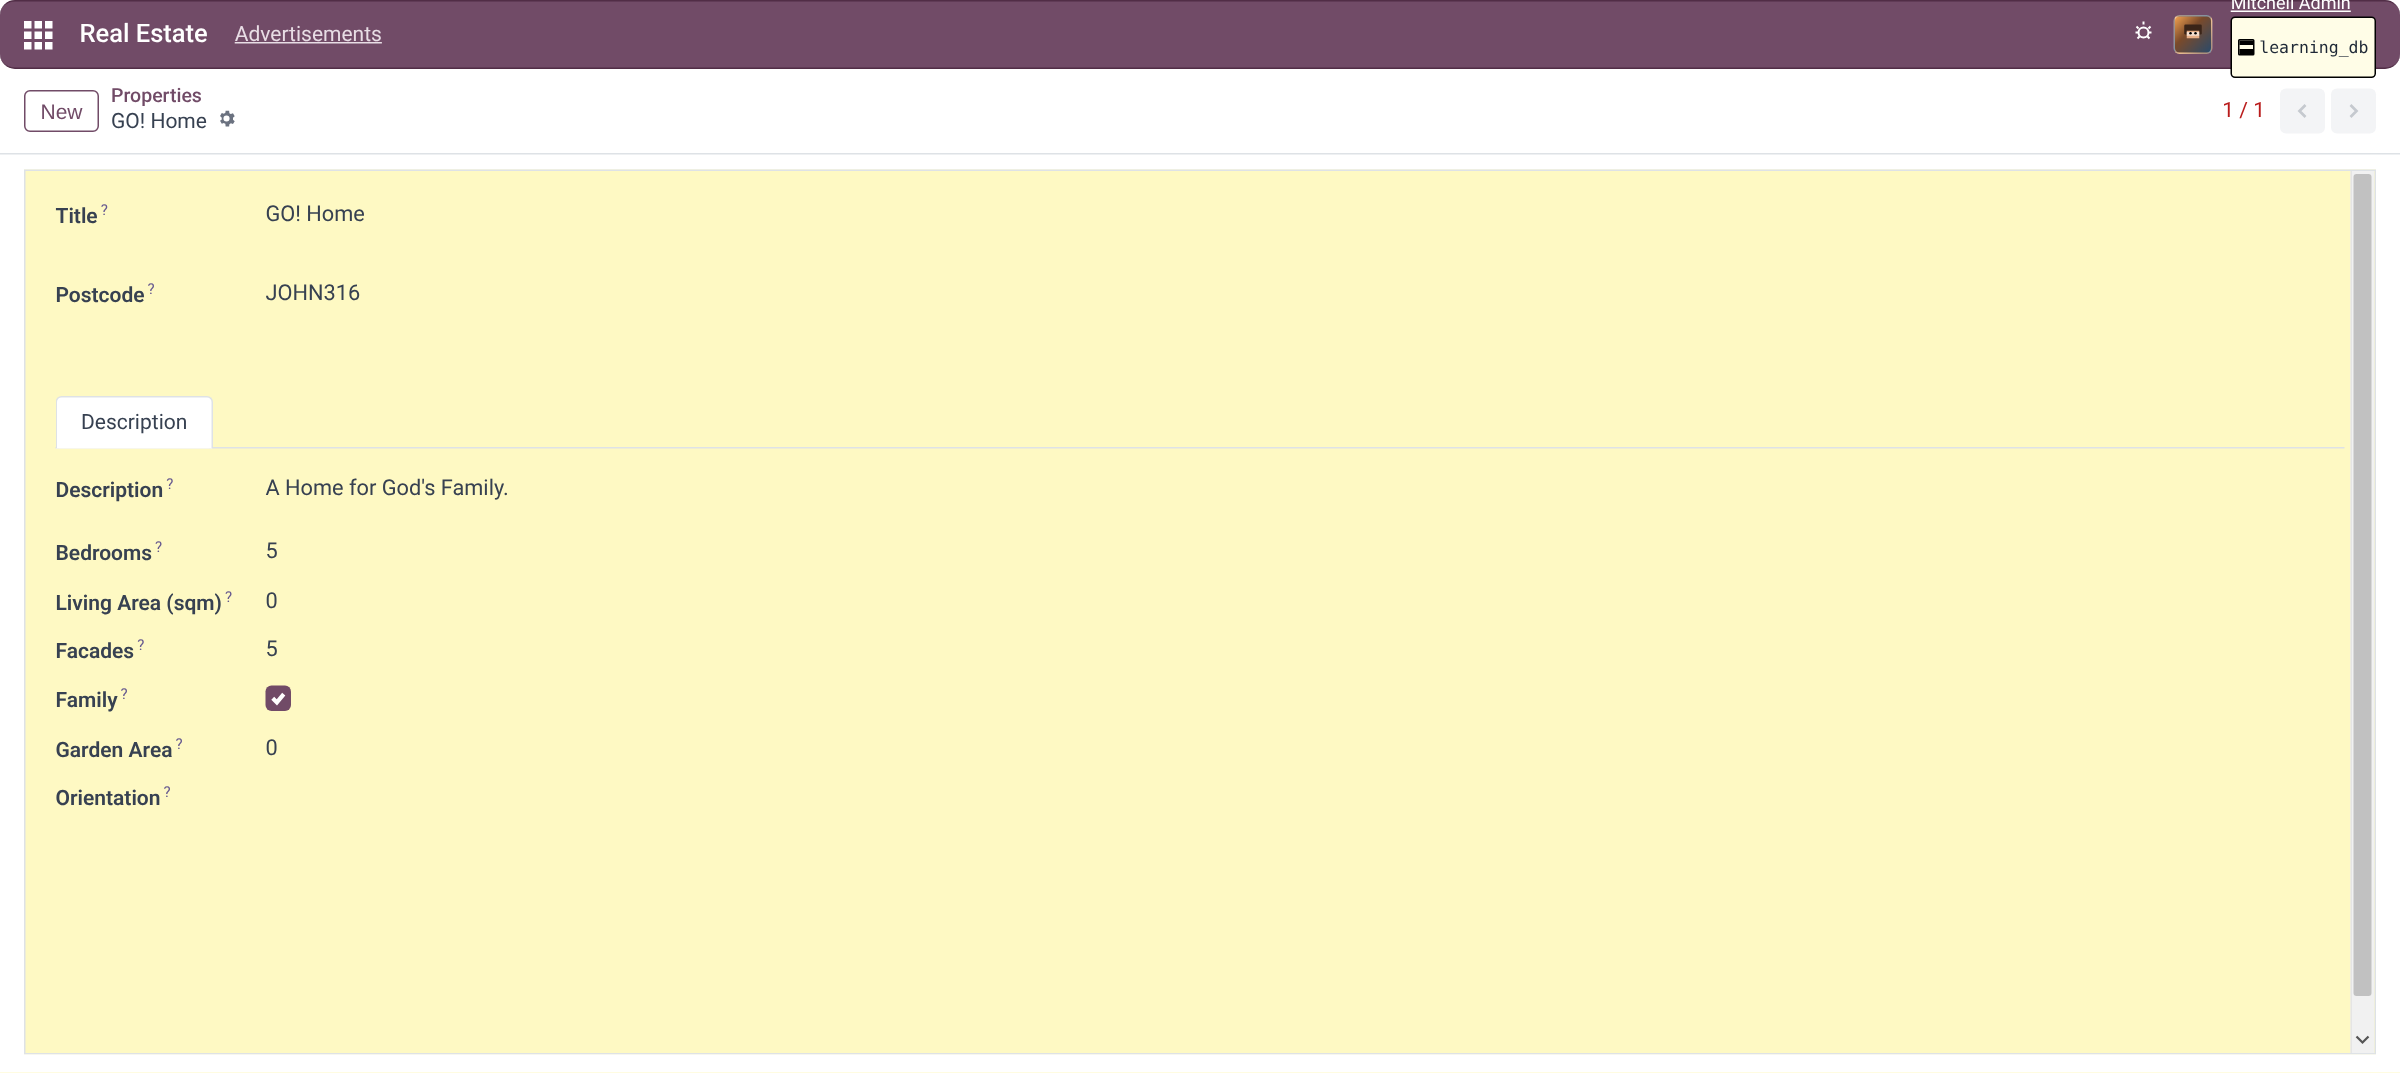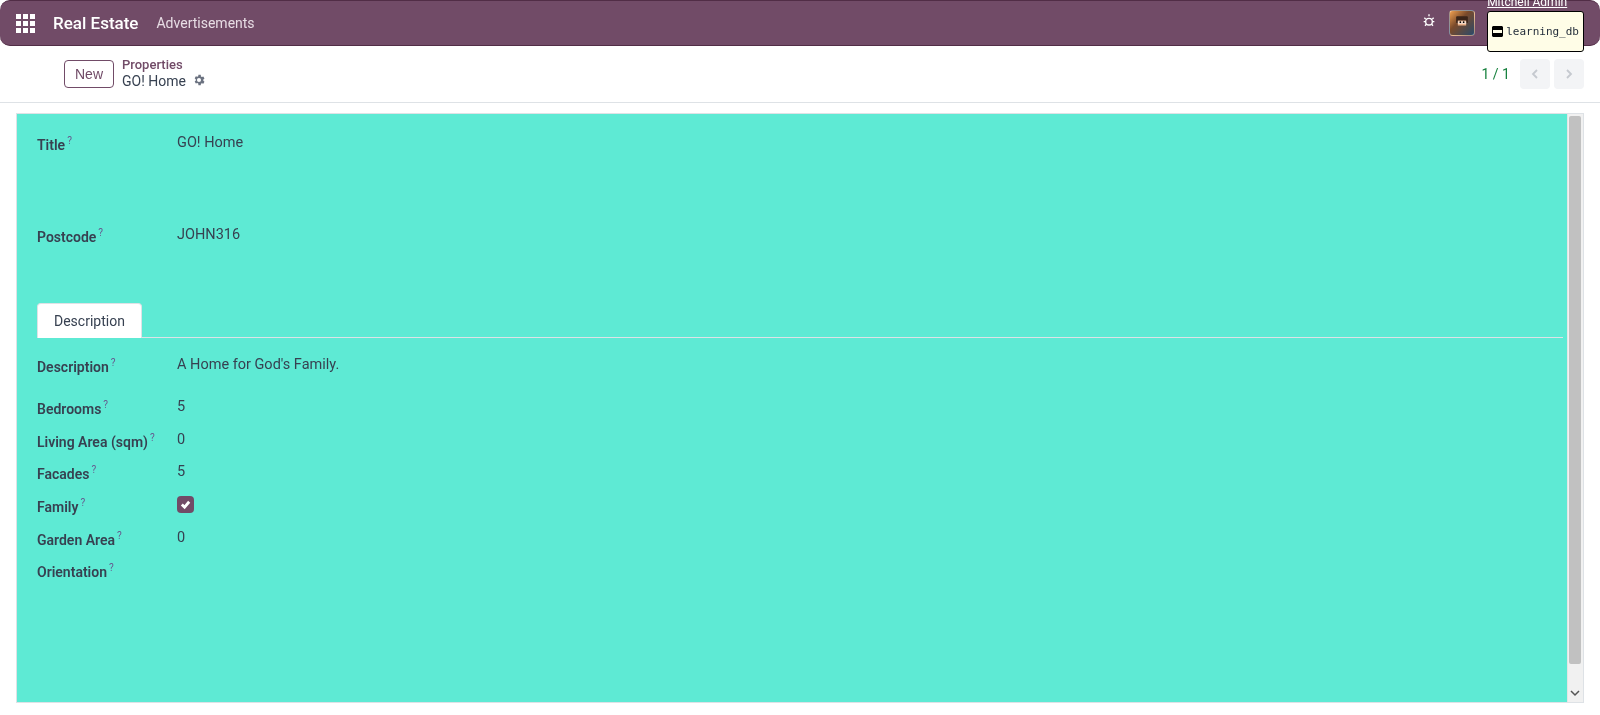--- a/index.html
+++ b/index.html
@@ -3,48 +3,48 @@
 <meta charset="utf-8">
 <style>
   * { box-sizing: border-box; margin: 0; padding: 0; }
   body { font-family: -apple-system, BlinkMacSystemFont, "Segoe UI", Roboto, "Helvetica Neue", Arial, sans-serif; font-size: 14px; color: #374151; background: #fff; }
 
   .topbar { background: #714B67; height: 46px; display: flex; align-items: center; padding: 0 16px; color: #fff; border-top: 1px solid #512d46; border-bottom: 1px solid #512d46; border-radius: 10px; }
   .topbar-left { display: flex; align-items: center; gap: 18px; }
   .apps-icon { display: grid; grid-template-columns: repeat(3, 5px); grid-template-rows: repeat(3, 5px); gap: 2px; cursor: pointer; }
   .apps-icon span { background: #fff; width: 5px; height: 5px; }
   .app-name { font-size: 17px; font-weight: 500; }
-  .nav-link { font-size: 14px; color: #e8dde5; cursor: pointer; }
+  .nav-link { font-size: 14px; color: #e8dde5; cursor: pointer; text-decoration: underline; }
   .topbar-right { margin-left: auto; display: flex; align-items: center; gap: 12px; }
   .bug-icon { font-size: 16px; cursor: pointer; }
   .avatar { width: 26px; height: 26px; border-radius: 4px; background: linear-gradient(135deg,#f0a050 0%,#7a4a2a 40%,#2a4a6a 100%); display:flex; align-items:center; justify-content:center; font-size:10px; color:#fff; border:1px solid rgba(255,255,255,.4); }
   .user-block { display: flex; flex-direction: column; align-items: flex-start; gap: 2px; }
   .user-name { font-size: 12px; text-decoration: underline; cursor: pointer; }
   .db-badge { background: #fffde7; color: #1f2937; border: 1px solid #000; border-radius: 3px; padding: 13px 4px; font-size: 11px; font-family: monospace; display:flex; align-items:center; gap:3px; }
   .db-badge::before { content:""; display:inline-block; width:9px; height:9px; border:1px solid #000; border-radius:1px; background:linear-gradient(#000 0 33%, transparent 33% 66%, #000 66%); }
 
   .control-panel { height: 57px; display:flex; align-items:center; padding: 0 16px; border-bottom: 1px solid #dee2e6; }
-  .cp-left { display:flex; align-items:center; gap: 6px; margin-left: 48px; }
+  .cp-left { display:flex; align-items:center; gap: 6px; }
   .btn-new { border: 1px solid #714B67; color: #714B67; background: #fff; padding: 5px 10px; border-radius: 4px; font-size: 14px; cursor:pointer; font-weight:500; }
   .breadcrumb { display:flex; flex-direction:column; line-height:1.2; margin-left:2px; }
   .breadcrumb-parent { color: #714B67; font-size: 13px; font-weight:500; cursor:pointer; }
   .breadcrumb-current { color: #374151; font-size: 14px; display:flex; align-items:center; gap:6px; }
   .gear-icon { color:#6b7280; cursor:pointer; }
   .cp-right { margin-left:auto; display:flex; align-items:center; gap: 4px; }
-  .pager-text { font-size:14px; color:#15803d; margin-right:6px; }
+  .pager-text { font-size:14px; color:#b91c1c; margin-right:6px; }
   .pager-btn { width:30px; height:30px; background:#f3f4f6; display:flex; align-items:center; justify-content:center; cursor:pointer; border-radius:4px; }
   .pager-btn.disabled { color:#c5c9cf; }
   .pager-btn svg { width:10px; height:10px; }
 
   .content-wrap { padding: 10px 16px 0 16px; }
-  .form-sheet { border:1px solid #dee2e6; background:#5eead4; position:relative; overflow-y:auto; height: 590px; }
+  .form-sheet { border:1px solid #dee2e6; background:#fef9c3; position:relative; overflow-y:auto; height: 590px; }
   .form-inner { padding: 20px 20px 40px 20px; }
 
   .field-row { display:flex; align-items:flex-start; margin-bottom: 22px; }
-  .two-col { display:grid; grid-template-columns: 1fr 1fr; align-items:start;margin-top:39px; }
+  .two-col { display:grid; grid-template-columns: 1fr 1fr; align-items:start; }
   .col { }
   .label { width: 140px; flex: 0 0 140px; font-weight:600; font-size:14px; color:#374151; position:relative; padding-top:1px; }
   .label .help { color:#66598f; font-size:10px; vertical-align:super; margin-left:2px; font-weight:400; }
   .label.muted { color:#6b7280; }
   .value { font-size:14.5px; color:#374151; }
   .value.muted { color:#374151; }
 
   .tabs { border-bottom:1px solid #dee2e6; margin-top: 18px; display:flex; }
   .tab { border:1px solid #dee2e6; border-bottom:none; background:#fff; padding: 9px 16px; font-size:14px; color:#374151; border-radius:4px 4px 0 0; position:relative; top:1px; cursor:pointer; }
 

